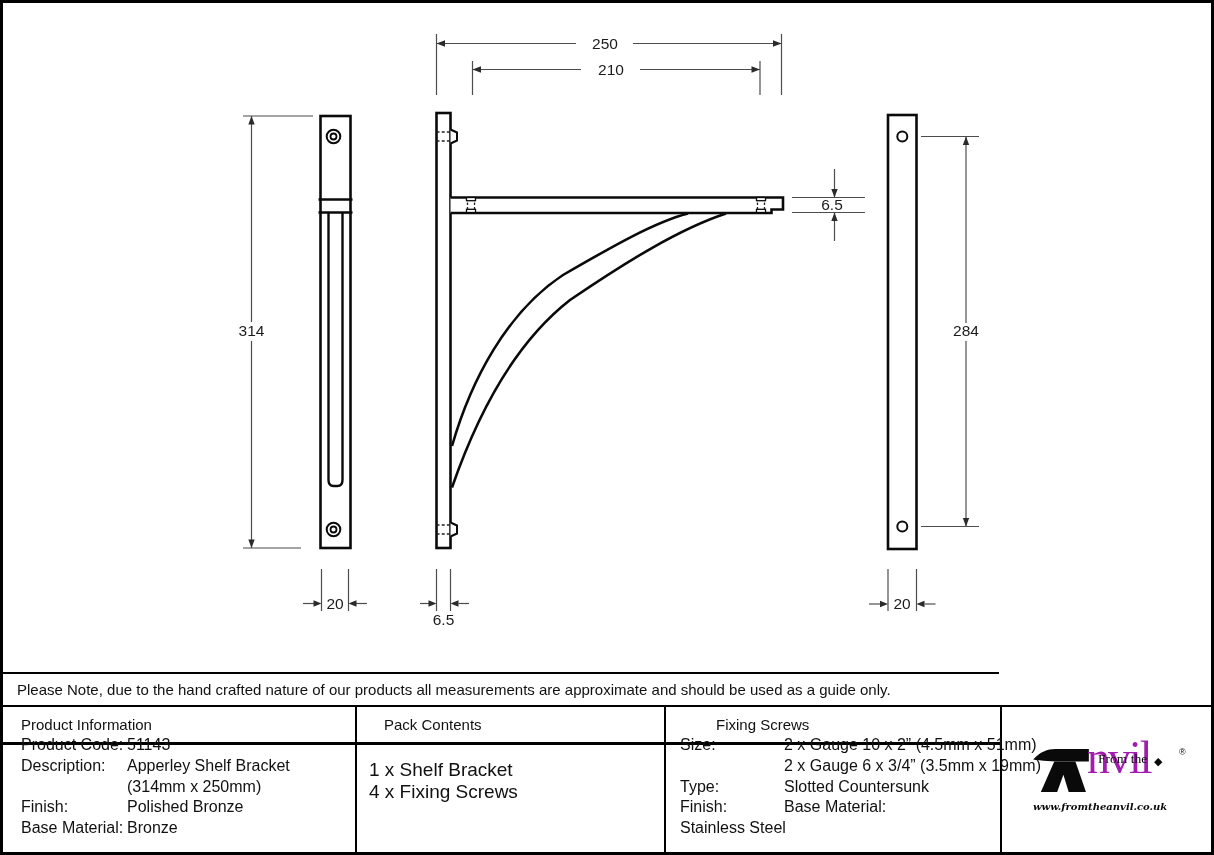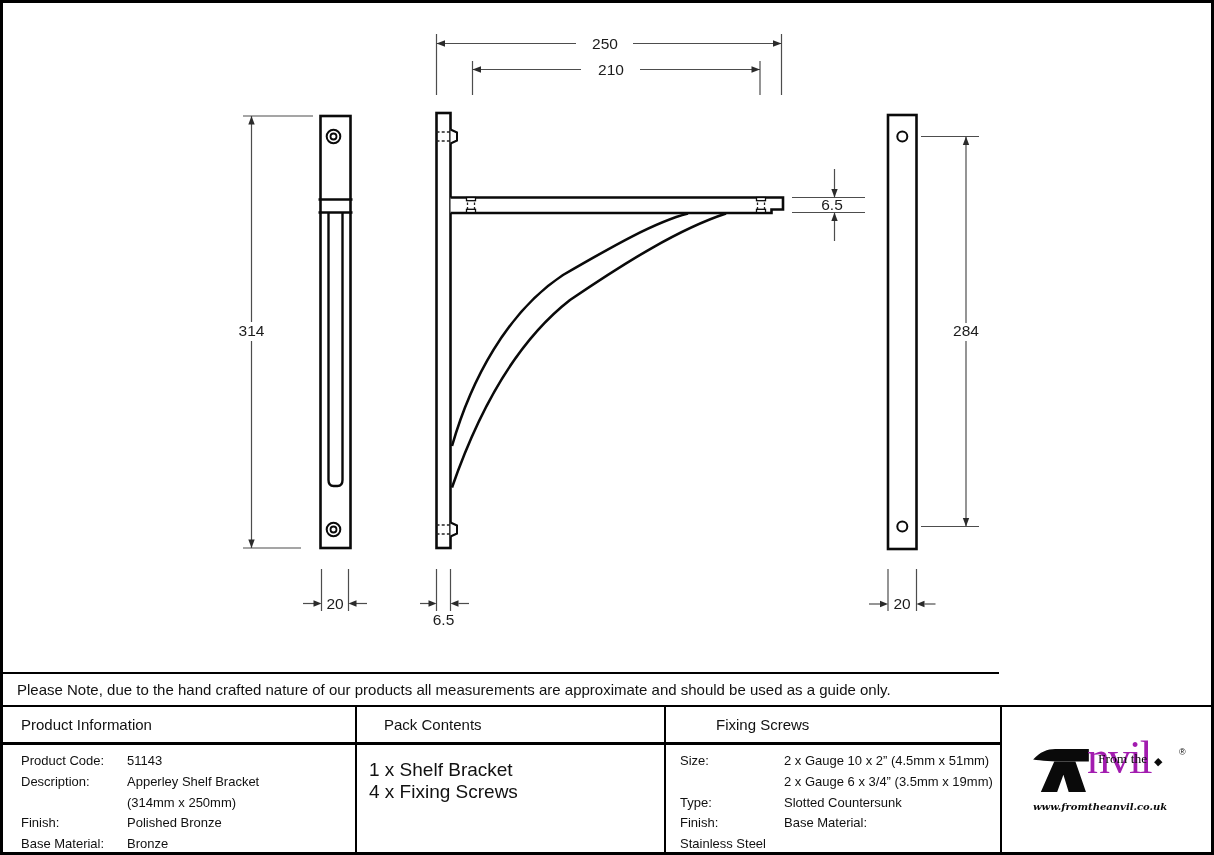--- a/index.html
+++ b/index.html
@@ -17,21 +17,21 @@
   }
   .spec-table{
     position:absolute;left:0;top:702px;width:1208px;height:147px;
     border-top:2px solid #000;
   }
   .vsep{position:absolute;top:0;bottom:0;width:2px;background:#000;}
   .vsep.s1{left:352px;} .vsep.s2{left:661px;} .vsep.s3{left:997px;}
   .hdr-divider{position:absolute;top:35px;left:0;width:997px;height:3px;background:#000;}
   .cell-header{position:absolute;top:9px;font-size:15px;text-align:right;}
   .ch1{left:18px;} .ch2{left:366px;margin-left:15px;} .ch3{left:677px;margin-left:36px;}
-  .kv{position:absolute;top:44px;display:grid;font-size:13px;line-height:20.8px;}
+  .kv{position:absolute;top:28px;display:grid;font-size:16px;line-height:20.8px;}
   .kv1{left:18px;grid-template-columns:106px auto;}
   .kv3{left:677px;grid-template-columns:104px auto;white-space:nowrap;}
   .list{position:absolute;top:52px;left:366px;font-size:19px;line-height:21.5px;}
   .logo-cell{position:absolute;left:999px;top:0;width:209px;height:147px;}
   .anvil-glyph{position:absolute;left:30px;top:40px;}
   .logo-fromthe{position:absolute;left:96px;top:44px;font-family:"Liberation Serif",serif;font-size:13.5px;color:#0a0a0a;}
   .logo-diamond{position:absolute;left:152px;top:48px;font-size:11px;color:#0a0a0a;}
   .logo-reg{position:absolute;left:177px;top:40px;font-size:9px;color:#0a0a0a;}
   .logo-name{position:absolute;left:85px;top:24px;font-family:"Liberation Serif",serif;
     font-size:46px;letter-spacing:-2px;color:#a21caf;}

